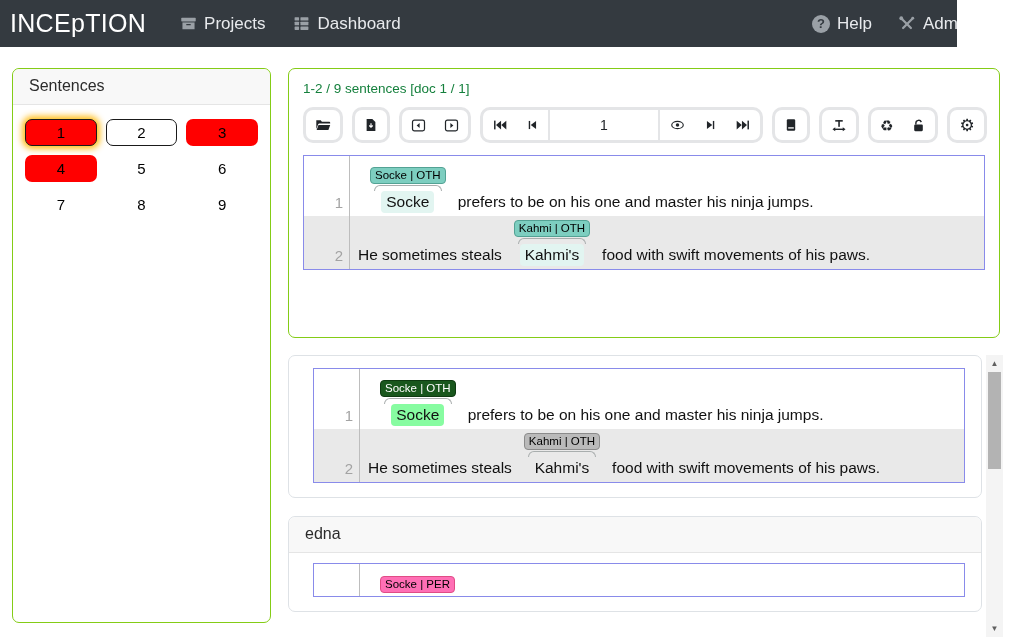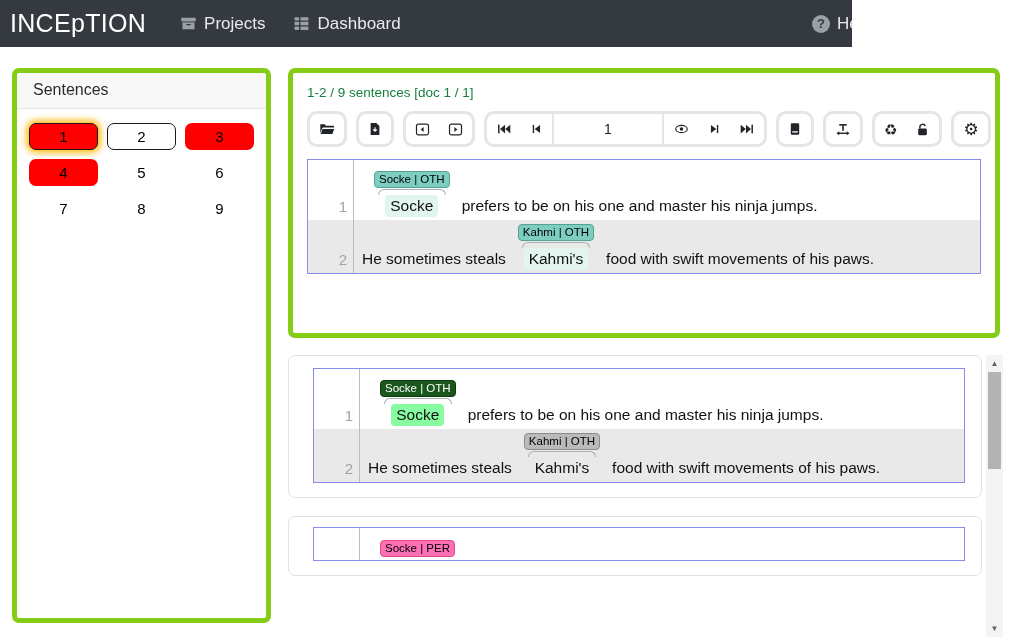--- a/index.html
+++ b/index.html
@@ -1,32 +1,32 @@
 <!DOCTYPE html>
 <html><head>
 <meta charset="utf-8">
 <style>
   * { margin:0; padding:0; box-sizing:border-box; }
   html,body { width:1012px; height:637px; overflow:hidden; background:#fff;
               font-family:"Liberation Sans", sans-serif; }
 
   
-  .navbar { position:absolute; top:0; left:0; width:852px; height:47px;
+  .navbar { position:absolute; top:0; left:0; width:957px; height:47px;
             background:#343a40; display:flex; align-items:center; overflow:hidden; }
   .brand { color:#ffffff; font-size:25px; margin-left:10px; letter-spacing:.3px; }
   .nav-left { display:flex; align-items:center; margin-left:34px; gap:28px; }
   .nav-item { display:flex; align-items:center; gap:7px; color:#e8eaed; font-size:17px; cursor:default; }
   .nav-item svg { display:block; }
   .nav-right { position:absolute; left:812px; top:0; height:47px; display:flex;
                align-items:center; gap:26px; white-space:nowrap; }
   .q-circle { width:18px; height:18px; border-radius:50%; background:#9aa0a6; color:#343a40;
               font-size:13px; font-weight:bold; display:flex; align-items:center; justify-content:center; }
 
   
-  .card { position:absolute; background:#fff; border:5px solid #84cc16; border-radius:7px; }
+  .card { position:absolute; background:#fff; border:1px solid #84cc16; border-radius:7px; }
   .card-header { height:36px; padding:8px 16px; background:#f8f8f8; border-bottom:1px solid #e5e5e5;
                  border-radius:7px 7px 0 0; font-size:16px; color:#2b2b2b; }
 
   
   #sidebar { left:12px; top:68px; width:259px; height:555px; }
   .sent-grid { display:grid; grid-template-columns:repeat(3,1fr); gap:9px; padding:14px 12px; }
   .sent-btn { height:27px; border-radius:7px; font-size:15px; color:#000; background:transparent;
               display:flex; align-items:center; justify-content:center; cursor:pointer; }
   .sent-btn.red { background:#ff0000; }
   .sent-btn.focused { border:1px solid #1a1a1a; box-shadow:0 0 6px 3px rgba(255,183,0,.9); }
@@ -319,20 +319,21 @@
               <span class="brace"></span>
               <span class="word" style="background: transparent;">Kahmi's</span>
             </span><span class="post">food with swift movements of his paws.</span>
           </div>
         </div>
       </div>
     </div>
   </div>
 
   <div class="anno-card">
+    <div class="card-header">edna</div>
     <div class="anno-body" style="padding-top:10px">
       <div class="apanel">
         <div class="arow first">
           <div class="lineno"></div>
           <div class="acontent">
             <span class="unit">
               <span class="chip" style="background: rgb(255, 111, 181); border-color: rgb(224, 76, 134); color: rgb(0, 0, 0);">Socke | PER</span>
             </span>
           </div>
         </div>

